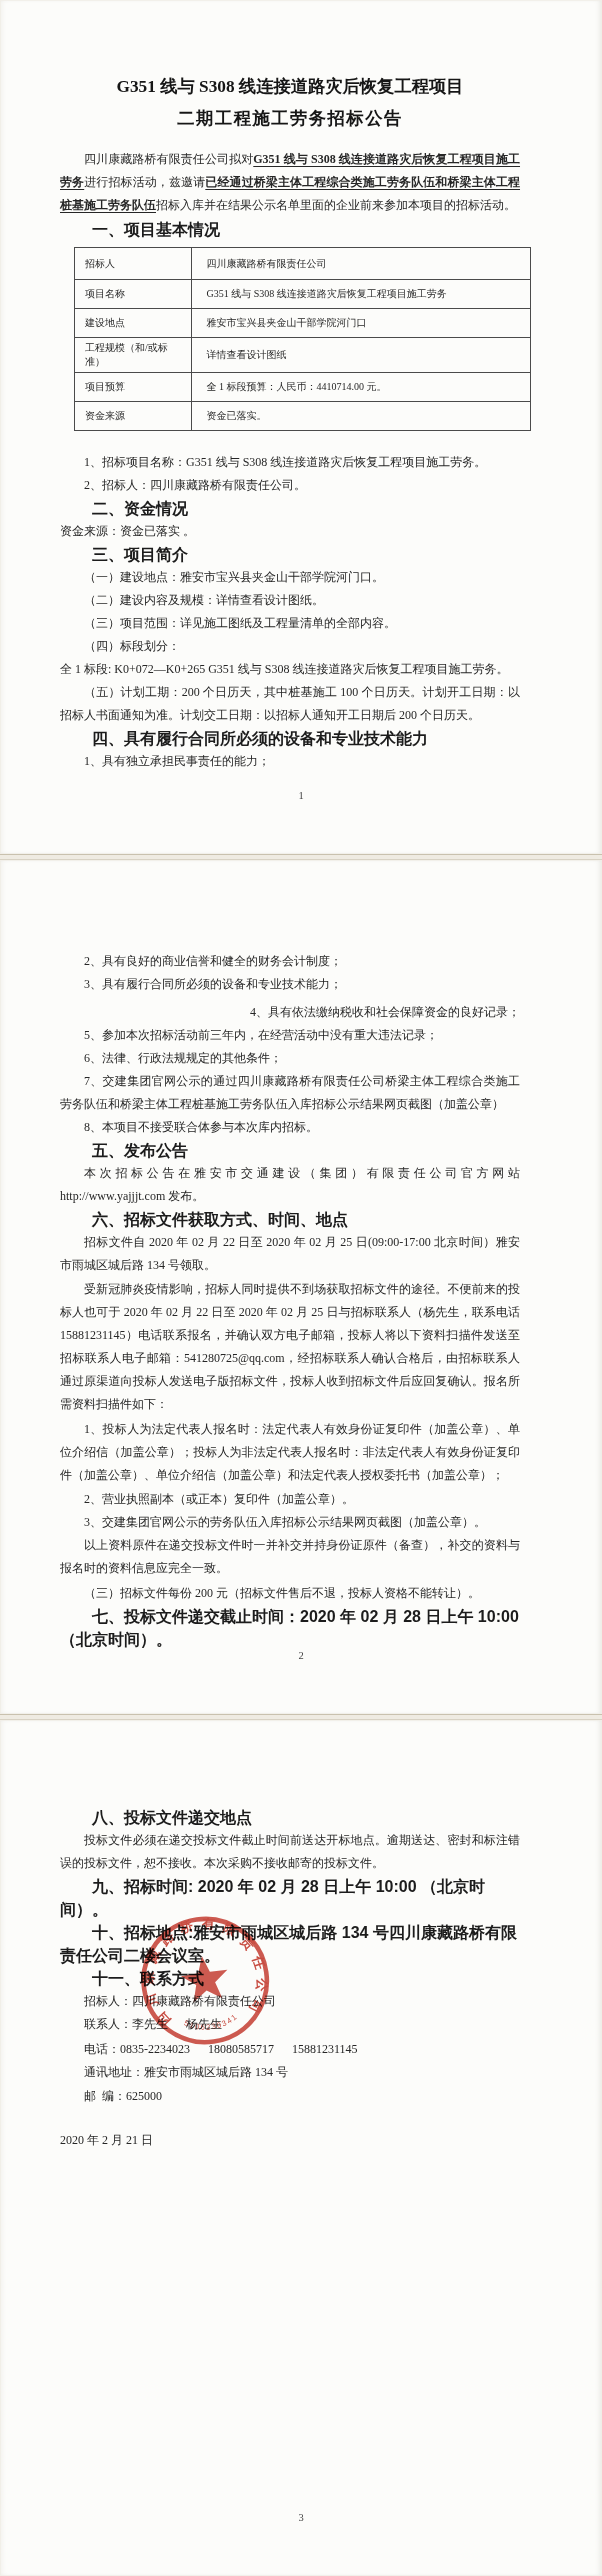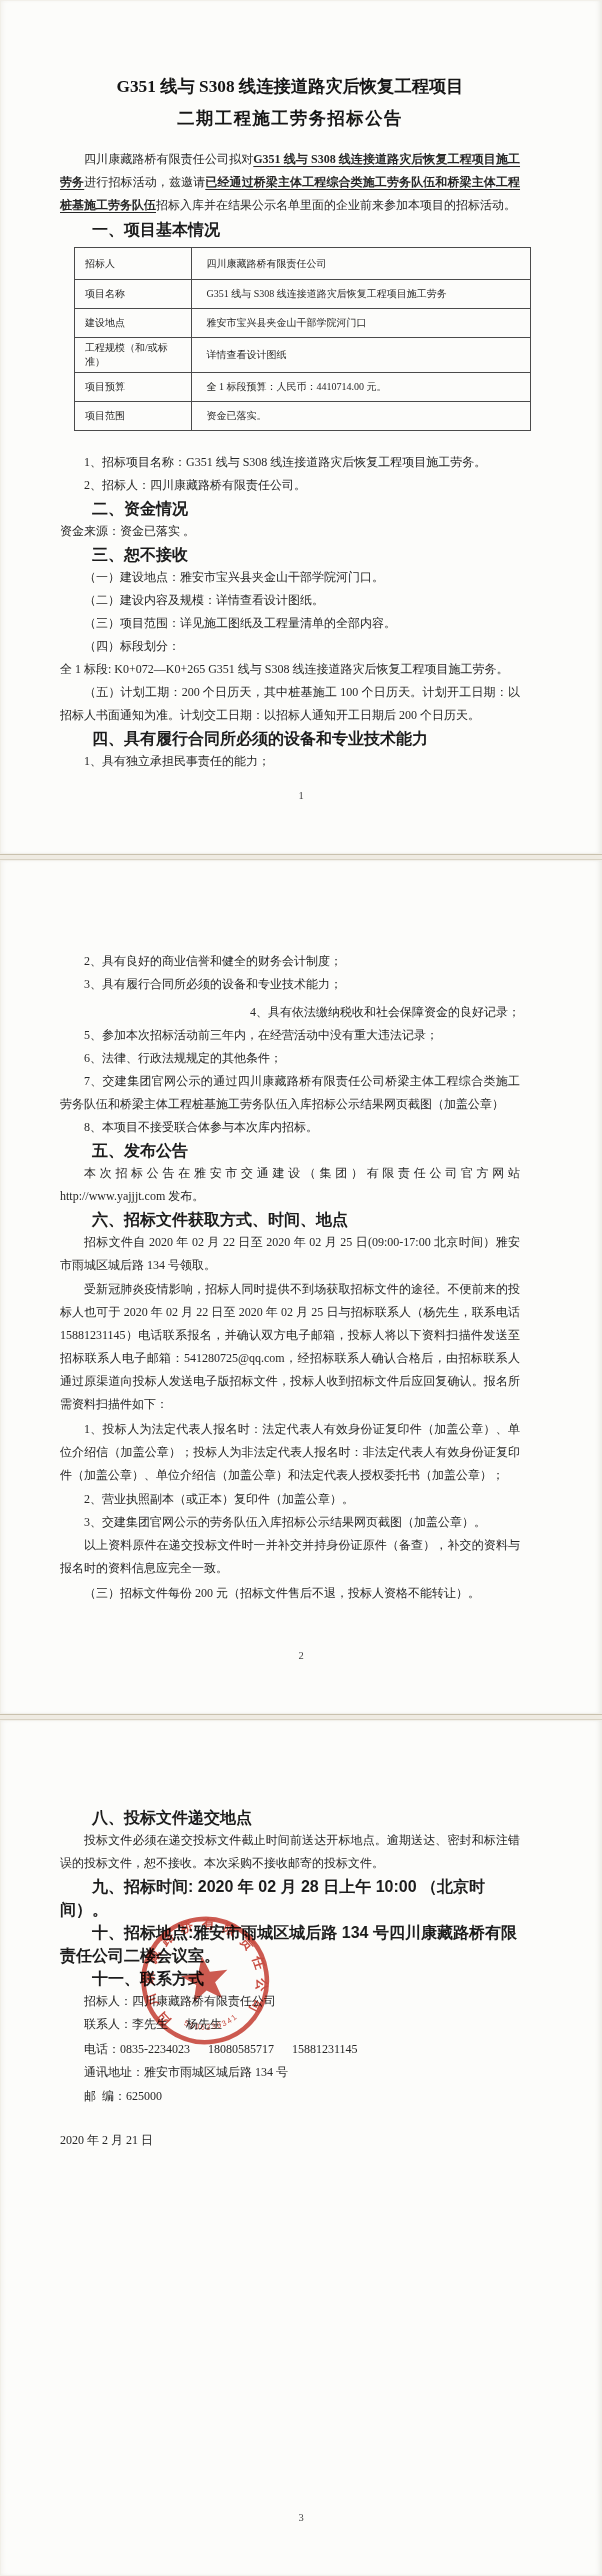--- a/index.html
+++ b/index.html
@@ -82,33 +82,33 @@
         </tr>
         <tr>
           <td class="cell-label">工程规模（和/或标准）</td>
           <td class="cell-value">详情查看设计图纸</td>
         </tr>
         <tr>
           <td class="cell-label">项目预算</td>
           <td class="cell-value">全 1 标段预算：人民币：4410714.00 元。</td>
         </tr>
         <tr>
-          <td class="cell-label">项目范围</td>
+          <td class="cell-label">资金来源</td>
           <td class="cell-value">资金已落实。</td>
         </tr>
       </tbody>
     </table>
 
     <div class="ln ind mt26">1、招标项目名称：G351 线与 S308 线连接道路灾后恢复工程项目施工劳务。</div>
     <div class="ln ind">2、招标人：四川康藏路桥有限责任公司。</div>
 
     <div class="h ind">二、资金情况</div>
     <div class="ln flush">资金来源：资金已落实 。</div>
 
-    <div class="h ind">三、恕不接收</div>
+    <div class="h ind">三、项目简介</div>
     <div class="ln ind">（一）建设地点：雅安市宝兴县夹金山干部学院河门口。</div>
     <div class="ln ind">（二）建设内容及规模：详情查看设计图纸。</div>
     <div class="ln ind">（三）项目范围：详见施工图纸及工程量清单的全部内容。</div>
     <div class="ln ind">（四）标段划分：</div>
     <div class="ln flush">全 1 标段: K0+072—K0+265 G351 线与 S308 线连接道路灾后恢复工程项目施工劳务。</div>
     <div class="para">（五）计划工期：200 个日历天，其中桩基施工 100 个日历天。计划开工日期：以招标人书面通知为准。计划交工日期：以招标人通知开工日期后 200 个日历天。</div>
 
     <div class="h ind">四、具有履行合同所必须的设备和专业技术能力</div>
     <div class="ln ind">1、具有独立承担民事责任的能力；</div>
   </div>
@@ -132,20 +132,21 @@
 
     <div class="h ind">六、招标文件获取方式、时间、地点</div>
     <div class="para">招标文件自 2020 年 02 月 22 日至 2020 年 02 月 25 日(09:00-17:00 北京时间）雅安市雨城区城后路 134 号领取。</div>
     <div class="para mt2">受新冠肺炎疫情影响，招标人同时提供不到场获取招标文件的途径。不便前来的投标人也可于 2020 年 02 月 22 日至 2020 年 02 月 25 日与招标联系人（杨先生，联系电话 15881231145）电话联系报名，并确认双方电子邮箱，投标人将以下资料扫描件发送至招标联系人电子邮箱：541280725@qq.com，经招标联系人确认合格后，由招标联系人通过原渠道向投标人发送电子版招标文件，投标人收到招标文件后应回复确认。报名所需资料扫描件如下：</div>
     <div class="para mt2">1、投标人为法定代表人报名时：法定代表人有效身份证复印件（加盖公章）、单位介绍信（加盖公章）；投标人为非法定代表人报名时：非法定代表人有效身份证复印件（加盖公章）、单位介绍信（加盖公章）和法定代表人授权委托书（加盖公章）；</div>
     <div class="ln ind mt2">2、营业执照副本（或正本）复印件（加盖公章）。</div>
     <div class="ln ind">3、交建集团官网公示的劳务队伍入库招标公示结果网页截图（加盖公章）。</div>
     <div class="para">以上资料原件在递交投标文件时一并补交并持身份证原件（备查），补交的资料与报名时的资料信息应完全一致。</div>
     <div class="ln ind mt2">（三）招标文件每份 200 元（招标文件售后不退，投标人资格不能转让）。</div>
 
+    <div class="h ind">七、投标文件递交截止时间：2020 年 02 月 28 日上午 10:00 （北京时间）。</div>
   </div>
   <div class="page-num">2</div>
 </div>
 
 <div class="page-gap"></div>
 
 <div class="page page-3">
   <div class="content">
     <div class="h ind">八、投标文件递交地点</div>
     <div class="para">投标文件必须在递交投标文件截止时间前送达开标地点。逾期送达、密封和标注错误的投标文件，恕不接收。本次采购不接收邮寄的投标文件。</div>

